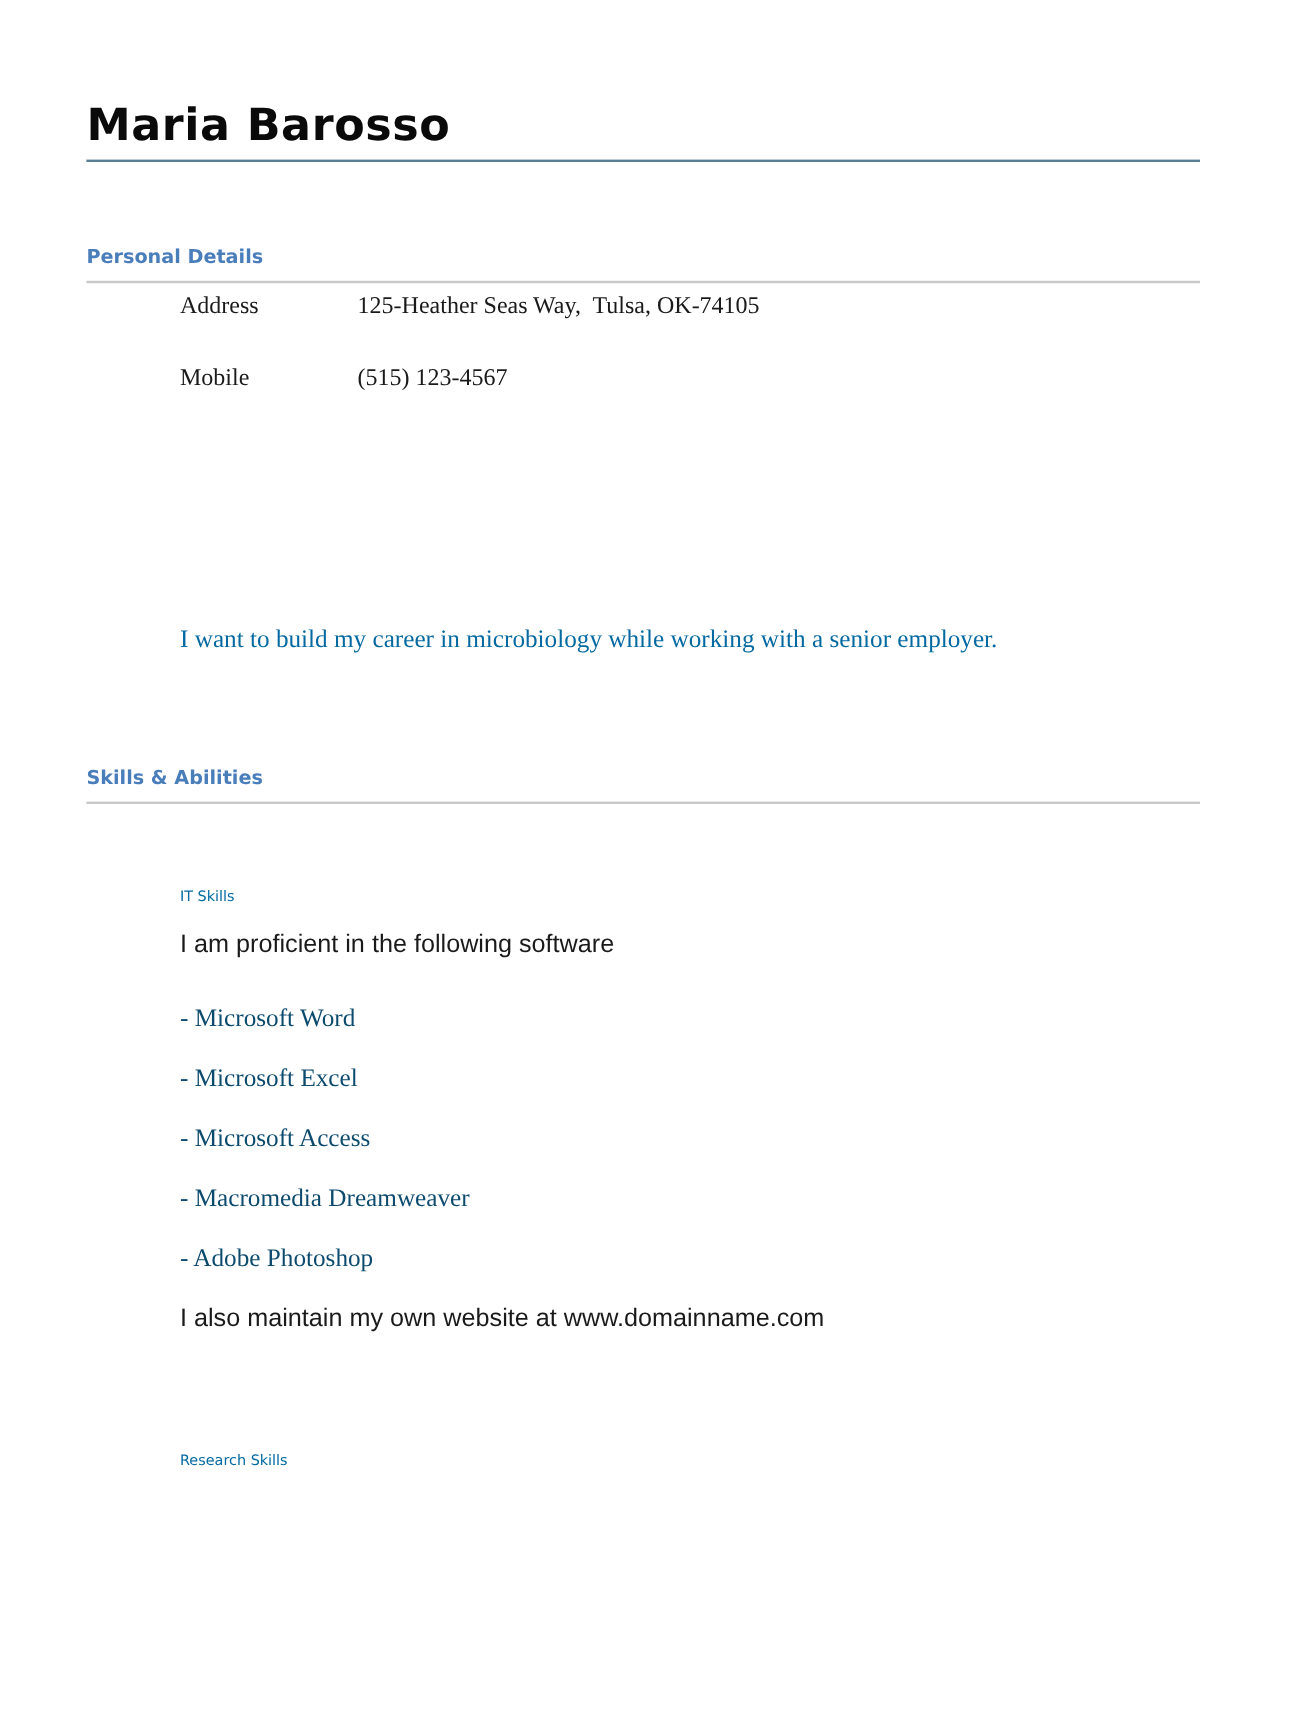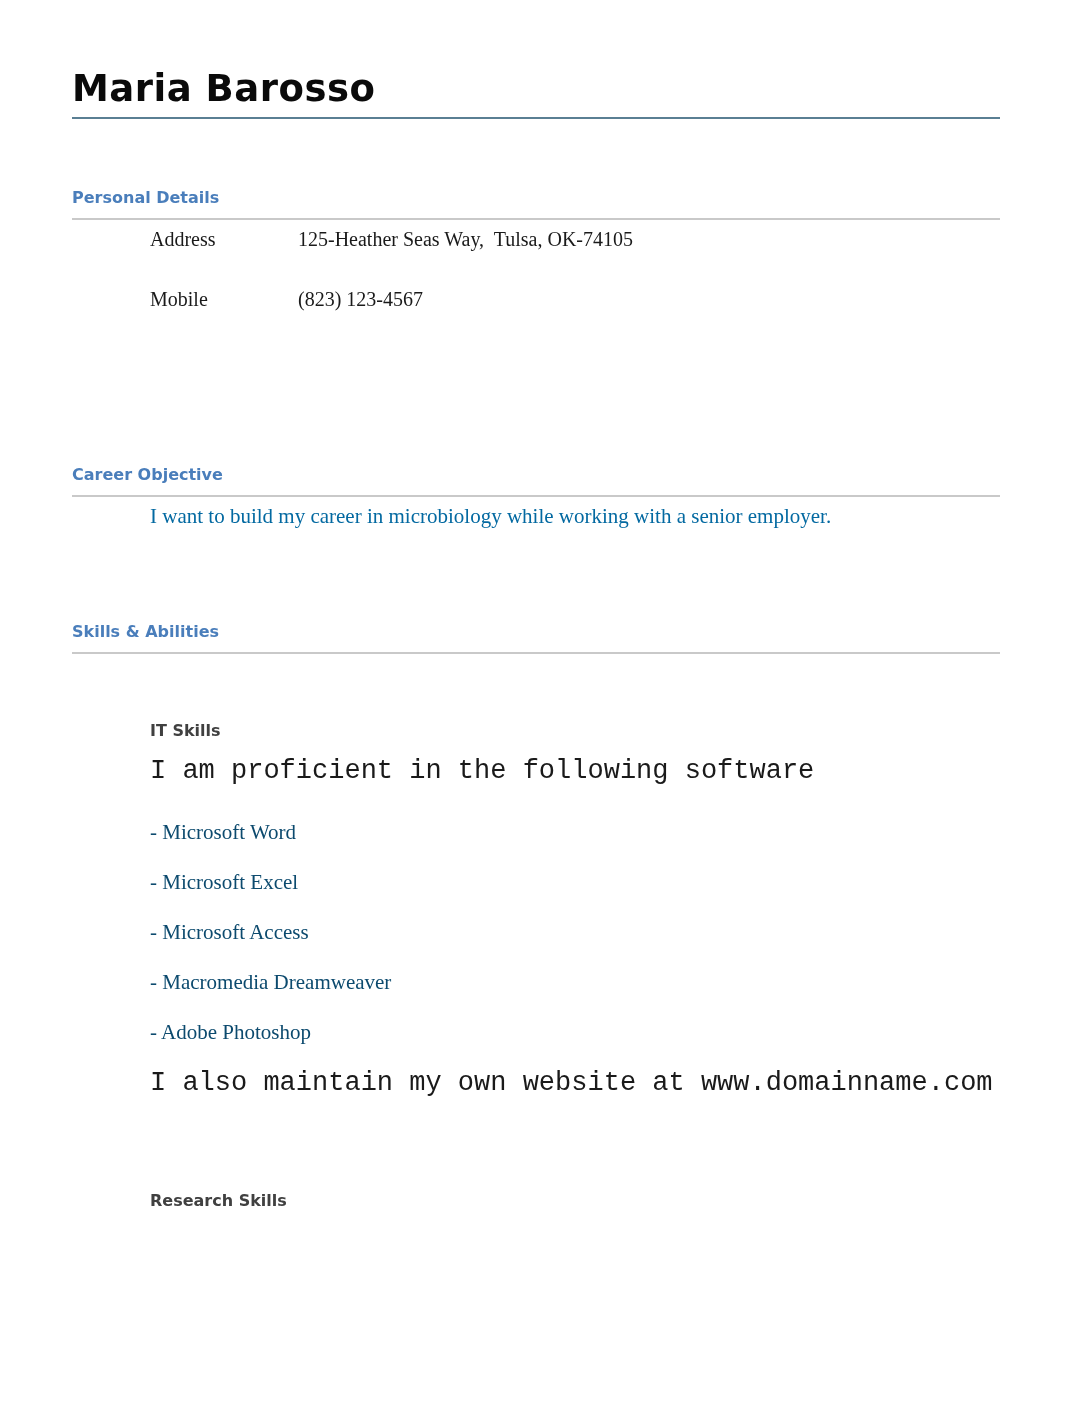--- a/index.html
+++ b/index.html
@@ -11,21 +11,21 @@
     width: 1074px;
     height: 1427px;
     position: relative;
     font-family: "Liberation Serif", serif;
     color: #1a1a1a;
     overflow: hidden;
   }
 
   .page {
     position: absolute;
-    left: 0; top: 0;
+    left: 0; top: 16px;
     width: 1074px;
     height: 1382px;
     background: #ffffff;
   }
 
   
   .name-block {
     position: absolute;
     left: 72px;
     top: 66px;
@@ -64,23 +64,23 @@
   .section-rule {
     margin-top: 6px;
     height: 0;
     border-top: 2px solid #c9c9c9;
     width: 928px;
   }
 
   
   .sub-title {
     font-family: "DejaVu Sans", sans-serif;
-    font-weight: bold;
-    font-size: 16px;
-    color: #404040;
+    font-weight: normal;
+    font-size: 12px;
+    color: #0369a1;
     line-height: 26px;
     white-space: pre;
   }
 
   
   .body-text {
     font-family: "Liberation Serif", serif;
     font-size: 21px;
     color: #0369a1;
     line-height: 33px;
@@ -112,22 +112,22 @@
   .skill-item {
     font-family: "Liberation Serif", serif;
     font-size: 21px;
     color: #0c4a6e;
     line-height: 26px;
     margin-bottom: 24px;
     white-space: pre;
   }
   .indent { margin-left: 78px; }
   .note-line {
-    font-family: Liberation Mono, monospace;
-    font-size: 27px;
+    font-family: Liberation Sans, sans-serif;
+    font-size: 21px;
     color: #1a1a1a;
     line-height: 26px;
     white-space: pre;
   }
   .para {
     font-family: "Liberation Serif", serif;
     font-size: 21px;
     color: #1a1a1a;
     line-height: 36px;
     width: 820px;
@@ -150,30 +150,26 @@
 
   <div class="section" style="top:226px;">
     <table class="details-table">
       <tbody>
         <tr>
           <td class="detail-label">Address</td>
           <td class="detail-value">125-Heather Seas Way,  Tulsa, OK-74105</td>
         </tr>
         <tr>
           <td class="detail-label">Mobile</td>
-          <td class="detail-value">(823) 123-4567</td>
+          <td class="detail-value">(515) 123-4567</td>
         </tr>
       </tbody>
     </table>
   </div>
 
-  <div class="section" style="top:461px;">
-    <div class="section-title">Career Objective</div>
-    <div class="section-rule"></div>
-  </div>
 
   <div class="section" style="top:500px;">
     <div class="body-text indent">I want to build my career in microbiology while working with a senior employer.</div>
   </div>
 
   <div class="section" style="top:618px;">
     <div class="section-title">Skills &amp; Abilities</div>
     <div class="section-rule"></div>
   </div>
 

